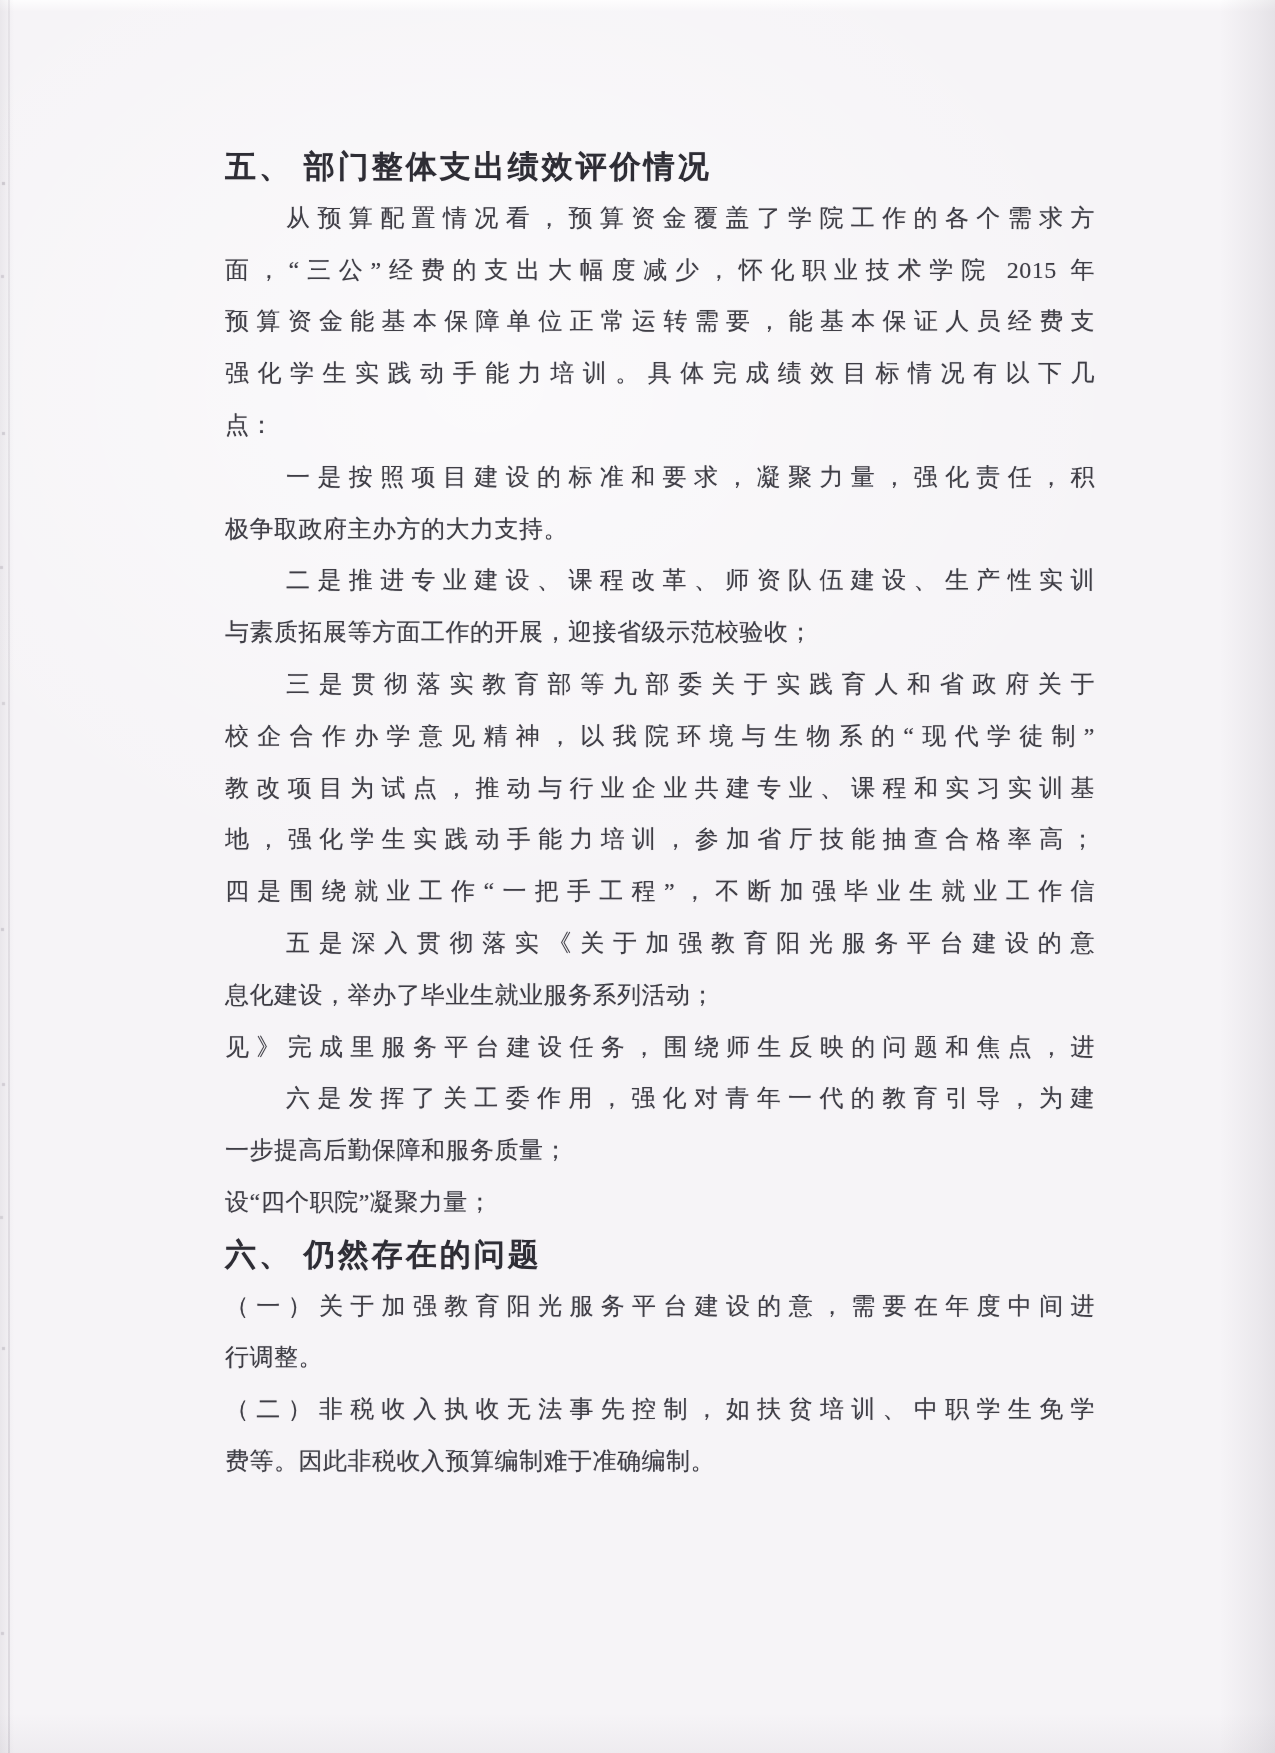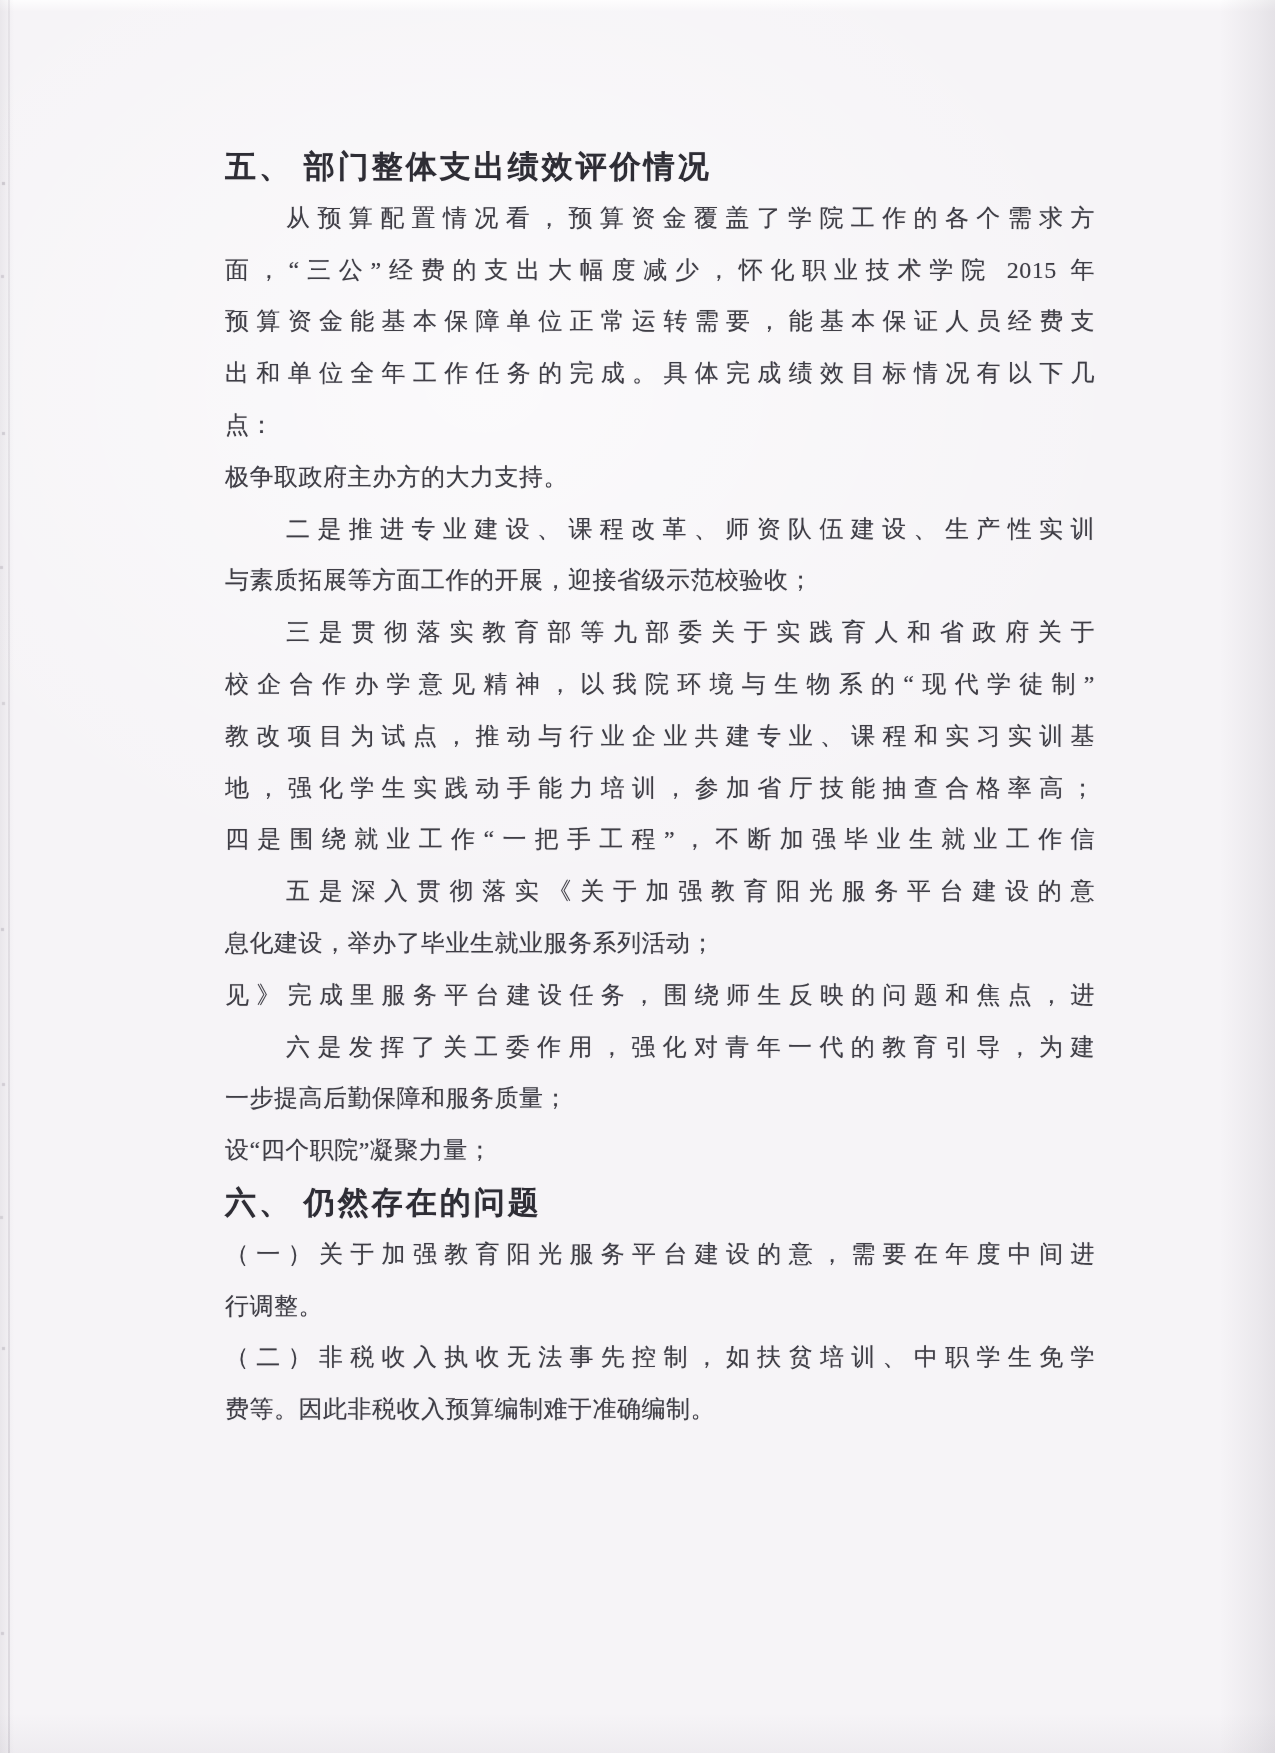--- a/index.html
+++ b/index.html
@@ -89,22 +89,23 @@
   <div class="page-edge-line"></div>
   <div class="shade-right"></div>
   <div class="shade-bottom"></div>
   <div class="specks"></div>
 
   <div class="doc">
       <div class="line heading">五、 部门整体支出绩效评价情况</div>
       <div class="line indent stretch">从预算配置情况看，预算资金覆盖了学院工作的各个需求方</div>
       <div class="line stretch">面，“三公”经费的支出大幅度减少，怀化职业技术学院 2015 年</div>
       <div class="line stretch">预算资金能基本保障单位正常运转需要，能基本保证人员经费支</div>
-      <div class="line stretch">出和单位全年工作任务的完成。具体完成绩效目标情况有以下几</div>
+      <div class="line stretch">强化学生实践动手能力培训。具体完成绩效目标情况有以下几</div>
       <div class="line">点：</div>
+      <div class="line indent stretch">一是按照项目建设的标准和要求，凝聚力量，强化责任，积</div>
       <div class="line">极争取政府主办方的大力支持。</div>
       <div class="line indent stretch">二是推进专业建设、课程改革、师资队伍建设、生产性实训</div>
       <div class="line">与素质拓展等方面工作的开展，迎接省级示范校验收；</div>
       <div class="line indent stretch">三是贯彻落实教育部等九部委关于实践育人和省政府关于</div>
       <div class="line stretch">校企合作办学意见精神，以我院环境与生物系的“现代学徒制”</div>
       <div class="line stretch">教改项目为试点，推动与行业企业共建专业、课程和实习实训基</div>
       <div class="line stretch">地，强化学生实践动手能力培训，参加省厅技能抽查合格率高；</div>
       <div class="line stretch">四是围绕就业工作“一把手工程”，不断加强毕业生就业工作信</div>
       <div class="line indent stretch">五是深入贯彻落实《关于加强教育阳光服务平台建设的意</div>
       <div class="line">息化建设，举办了毕业生就业服务系列活动；</div>

